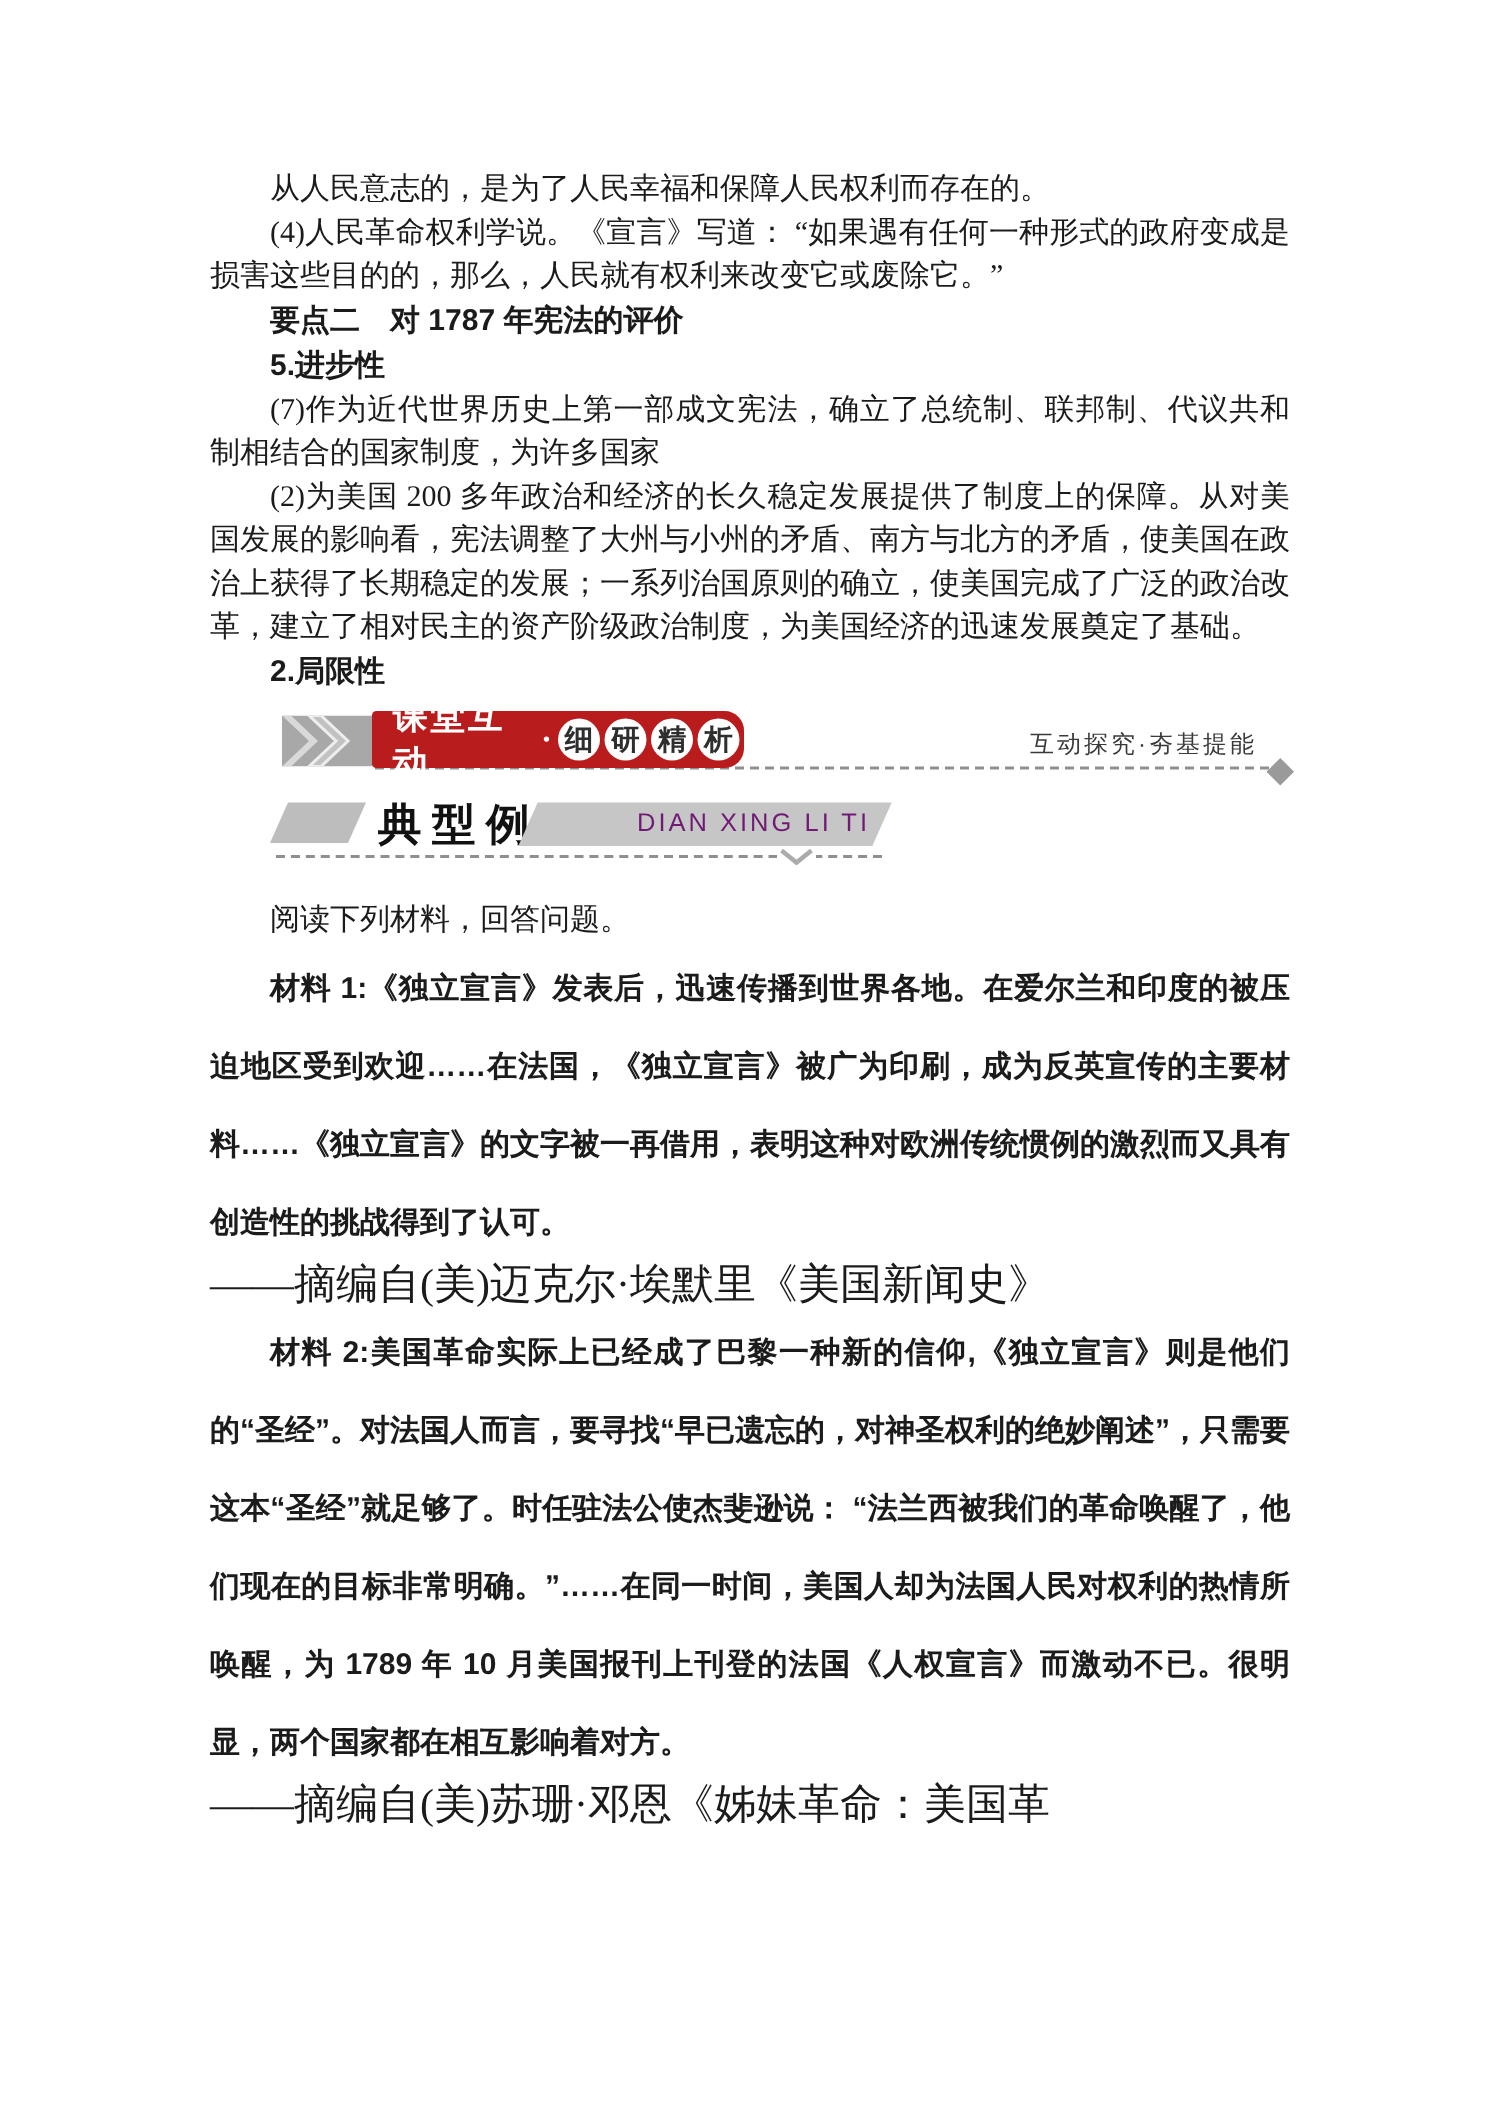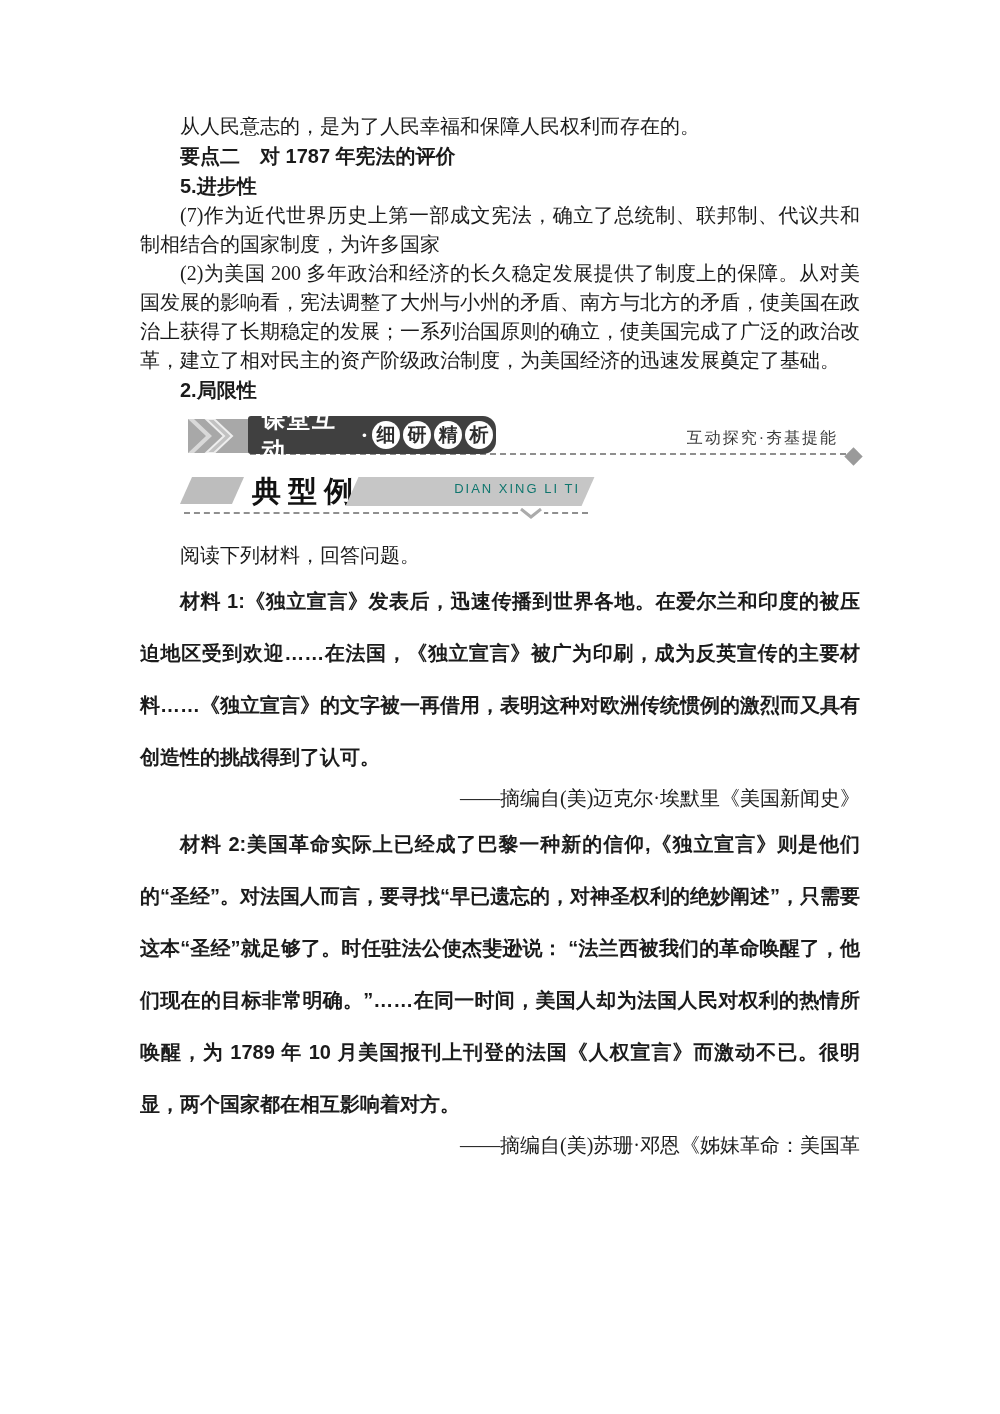--- a/index.html
+++ b/index.html
@@ -22,21 +22,21 @@
 
   
   .banner { position:relative; height:42px; margin-top:11px; }
   .banner-dash {
     position:absolute; left:110px; right:14px; bottom:3px;
     border-bottom:2px dashed #8f8f8f;
   }
   .banner-chevrons { position:absolute; left:48px; top:3px; width:64px; height:34px; }
   .banner-bar {
     position:absolute; left:108px; top:0; width:248px; height:38px;
-    background:#404040; border-radius:3px 13px 13px 3px;
+    background:#b91c1c; border-radius:3px 13px 13px 3px;
     display:flex; align-items:center; padding-left:14px; box-sizing:border-box;
     z-index:2;
   }
   .banner-title {
     color:#ffffff; font-family:"Liberation Sans", sans-serif;
     font-weight:bold; font-size:23px; letter-spacing:2px;
   }
   .banner-dot { color:#fff; font-size:22px; margin:0 4px 0 2px; font-weight:bold; }
   .banner-circle {
     width:28px; height:28px; border-radius:50%; background:#ffffff;
@@ -63,45 +63,46 @@
   .h2-title {
     position:absolute; left:112px; top:0; font-size:29px; font-weight:bold;
     letter-spacing:7px; color:#111; font-family:"Liberation Sans", sans-serif;
   }
   .h2-bar {
     position:absolute; left:212px; top:5px; width:236px; height:29px;
     background:#c6c6c6; transform:skewX(-24deg);
   }
   .h2-bar-text {
     position:absolute; left:212px; top:9px; width:228px; text-align:right;
-    font-family:"Liberation Sans", sans-serif; font-size:13px; color:#0f766e;
+    font-family:"Liberation Sans", sans-serif; font-size:17px; color:#701a75;
     letter-spacing:2px;
   }
   .h2-dash {
     position:absolute; left:44px; top:40px; width:404px;
     border-top:2px dashed #8f8f8f;
   }
   .h2-chevron { position:absolute; left:378px; top:34px; width:26px; height:14px;
     background:#ffffff; display:flex; align-items:center; justify-content:center; }
 
   
   .intro { font-size:20px; line-height:29px; text-indent:2em; margin-top:20px;font-family:Liberation Mono, monospace; }
   .material {
     font-family:"Liberation Sans", sans-serif; font-weight:600;
     font-size:20px; line-height:52px; text-align:justify; text-indent:2em;
     margin-top:4px;
   }
-  .source { font-size:20px; line-height:31px; text-align:right; }
+  .source { font-size:28px; line-height:31px; text-align:left; }
 </style>
 </head>
 <body>
 
 <div class="page">
 
   <div class="para">从人民意志的，是为了人民幸福和保障人民权利而存在的。</div>
+  <div class="para">(4)人民革命权利学说。《宣言》写道： “如果遇有任何一种形式的政府变成是损害这些目的的，那么，人民就有权利来改变它或废除它。”</div>
   <div class="bold-head">要点二　对 1787 年宪法的评价</div>
   <div class="bold-head">5.进步性</div>
   <div class="para">(7)作为近代世界历史上第一部成文宪法，确立了总统制、联邦制、代议共和制相结合的国家制度，为许多国家</div>
   <div class="para">(2)为美国 200 多年政治和经济的长久稳定发展提供了制度上的保障。从对美国发展的影响看，宪法调整了大州与小州的矛盾、南方与北方的矛盾，使美国在政治上获得了长期稳定的发展；一系列治国原则的确立，使美国完成了广泛的政治改革，建立了相对民主的资产阶级政治制度，为美国经济的迅速发展奠定了基础。</div>
   <div class="bold-head">2.局限性</div>
 
   <div class="banner">
     <div class="banner-dash"></div>
     <svg class="banner-chevrons" viewBox="0 0 64 34">
       <rect x="0" y="0" width="64" height="34" fill="#a8a8a8"></rect>

